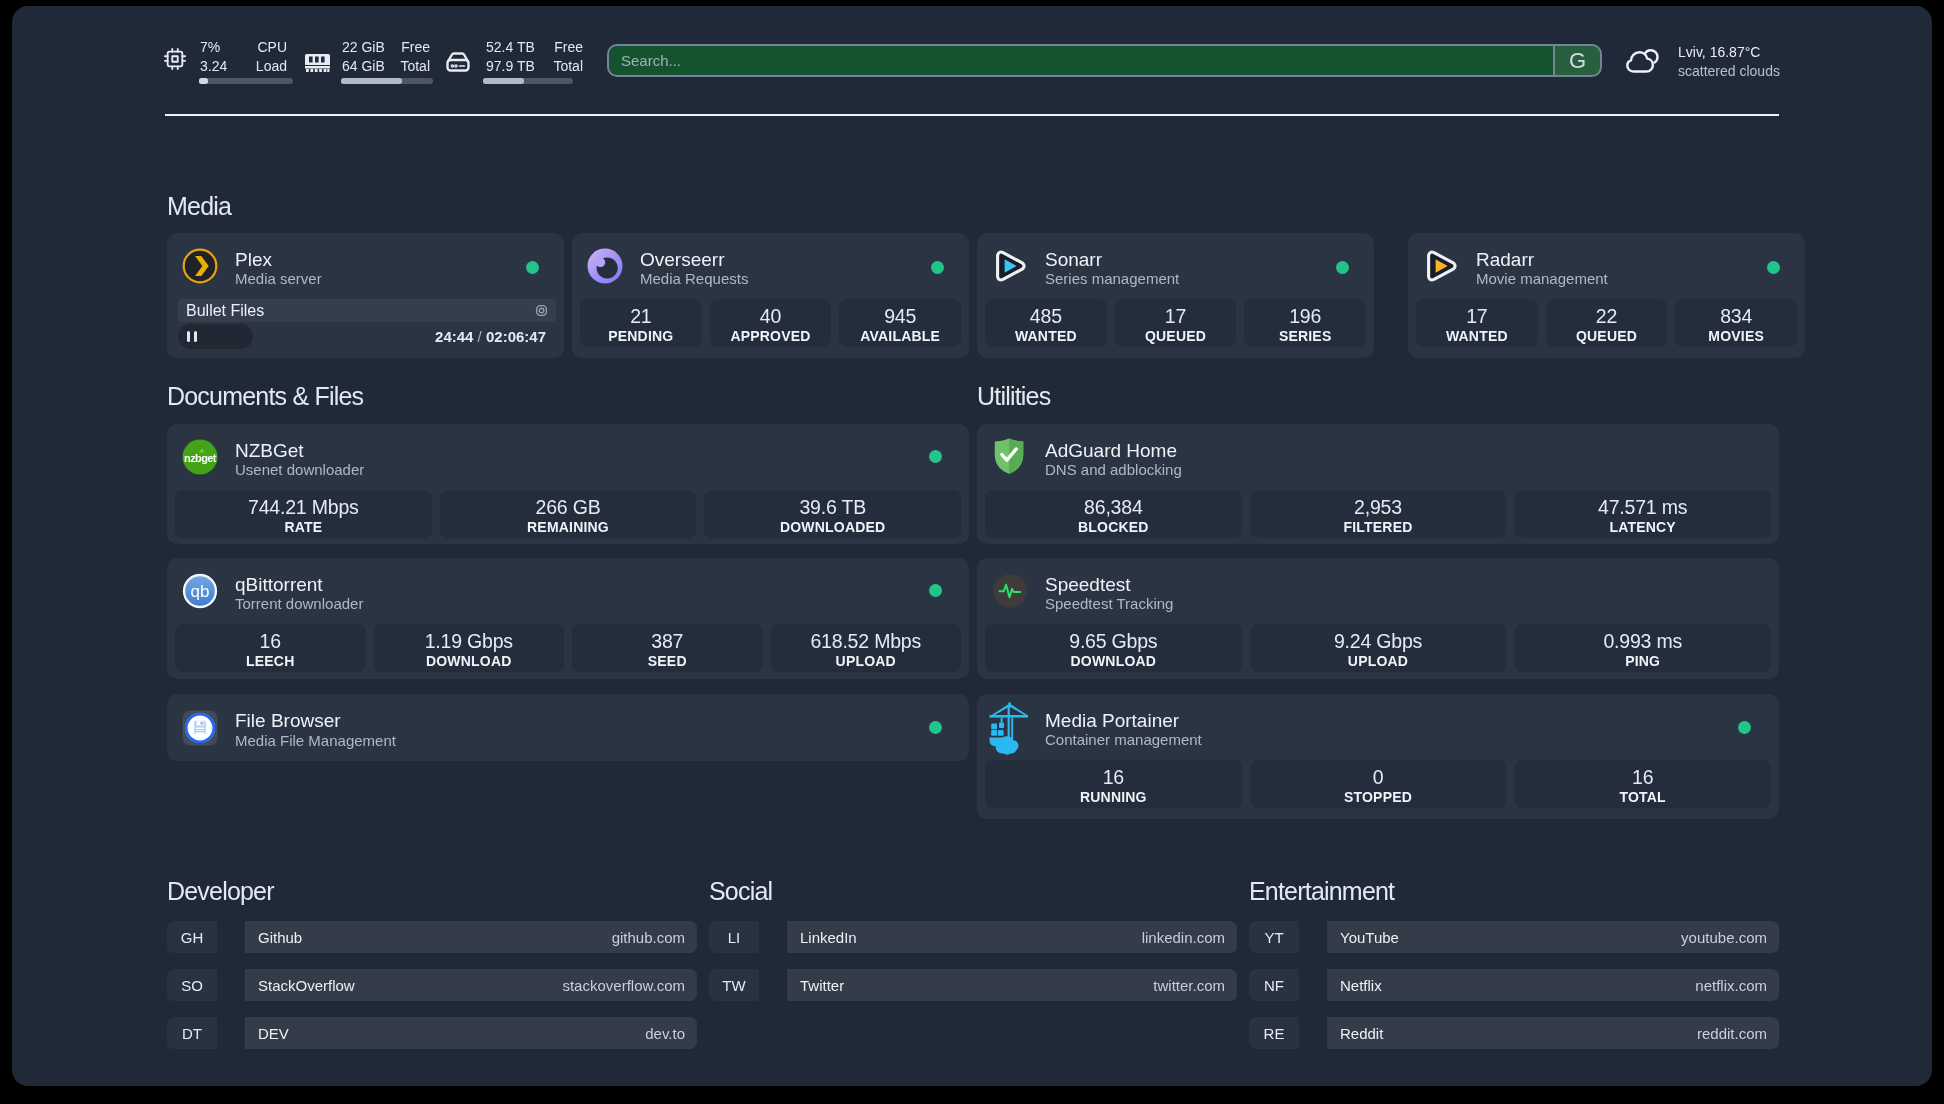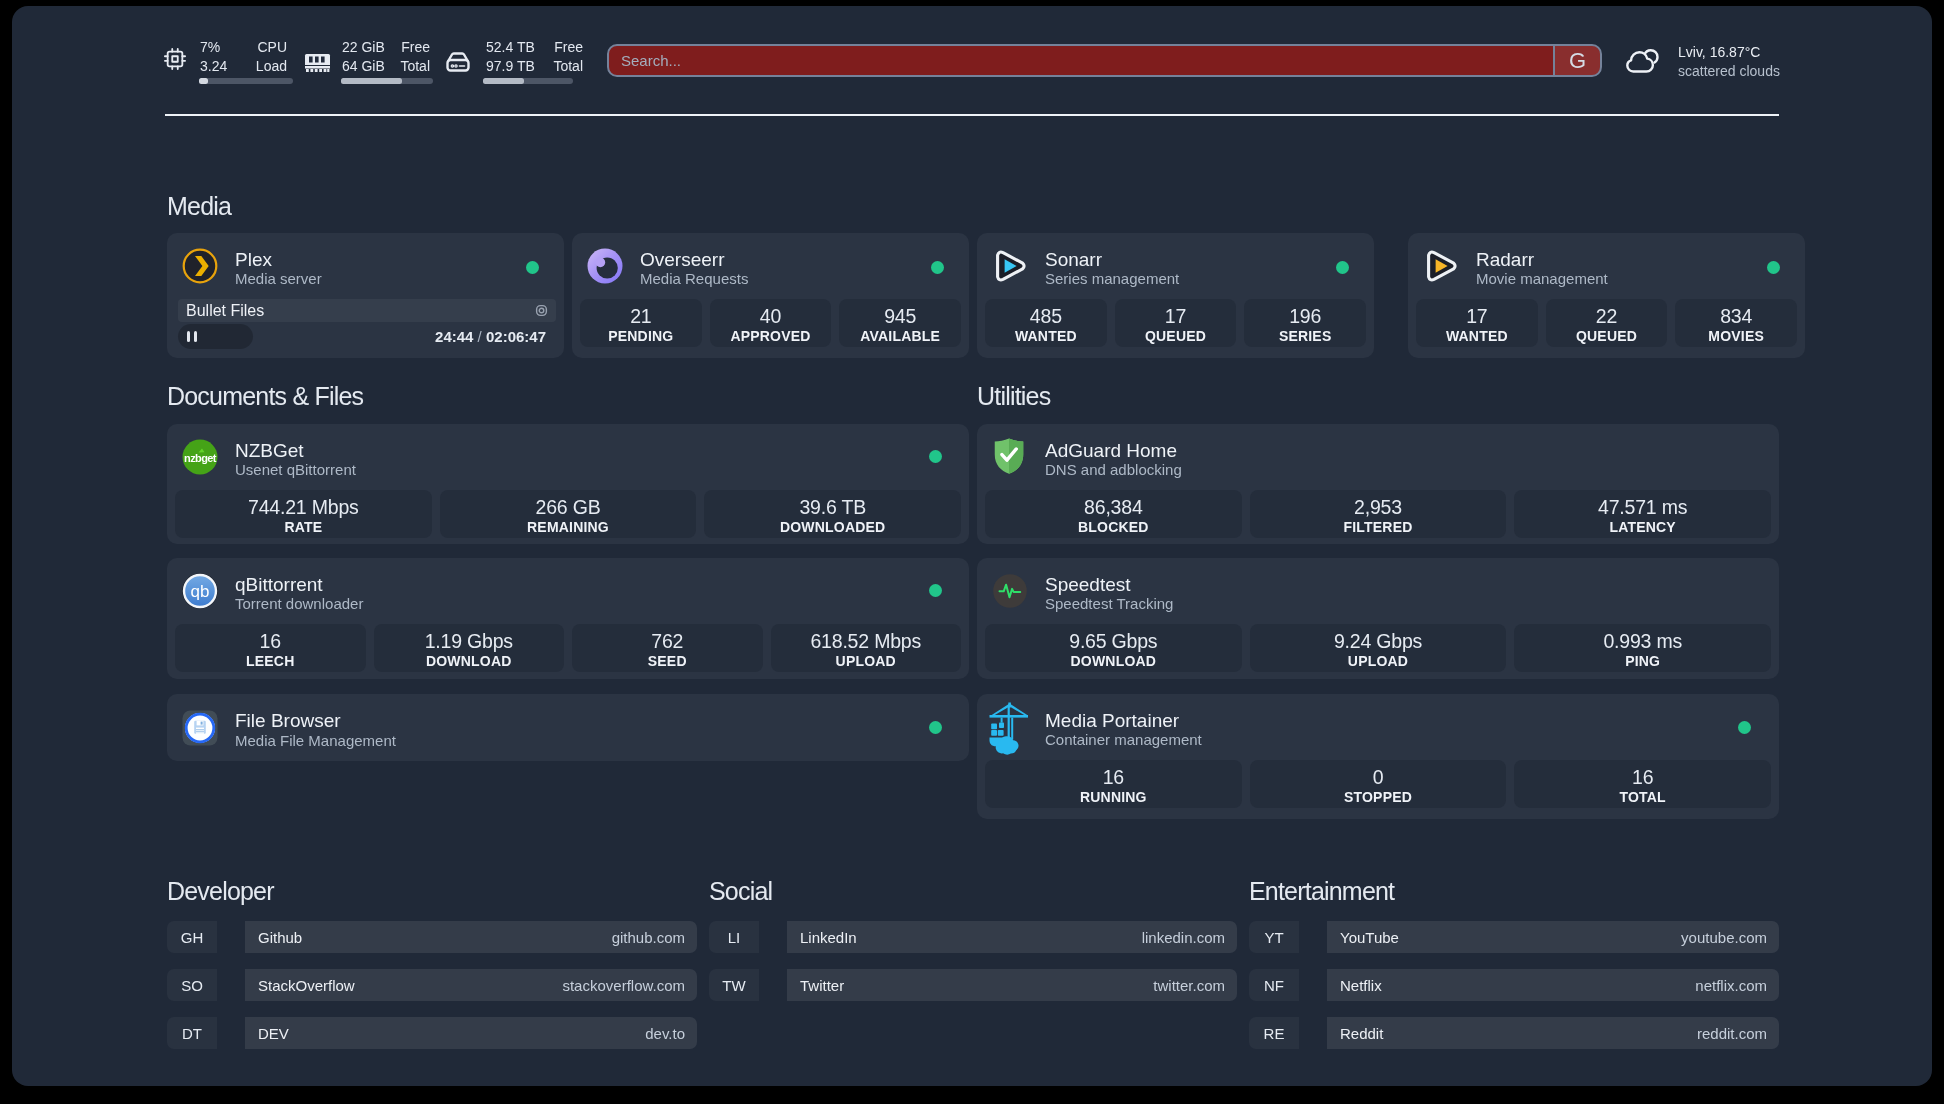--- a/index.html
+++ b/index.html
@@ -65,21 +65,21 @@
       <circle cx="6.4" cy="15" r="0.6" fill="#e7ebf2"></circle>
       <circle cx="10" cy="15" r="0.6" fill="#e7ebf2"></circle>
       <path d="M13.5 15 L18.5 15" stroke-width="1.6"></path>
     </svg>
   <div class="tb1" style="left:474px">52.4 TB<br>97.9 TB</div>
   <div class="tb1" style="left:474px;width:97px;text-align:right">Free<br>Total</div>
   <div class="bar" style="left:471px;width:90px">
       <i style="width:41px"></i>
     </div>
 
-  <div class="abs" style="left:595px;top:38px;width:995px;height:33px;background:#7f1d1d;border:2px solid #75829a;border-radius:10px">
+  <div class="abs" style="left:595px;top:38px;width:995px;height:33px;background:#14532d;border:2px solid #75829a;border-radius:10px">
     <div class="abs" style="left:12px;top:6px;font-size:15px;color:#a3aebd">Search...</div>
     <div class="abs" style="right:0;top:0;bottom:0;width:47px;background:rgba(255,255,255,0.08);border-left:2px solid #75829a;border-radius:0 8px 8px 0;display:flex;align-items:center;justify-content:center;font-size:22px;color:#d5dbe4">G</div>
   </div>
 
   <svg class="abs" style="left:1613px;top:40px" width="34" height="28" viewBox="0 0 34 28" fill="none" stroke="#eef1f6" stroke-width="2.4" stroke-linecap="round" stroke-linejoin="round">
       <path d="M19.5 8.7 c0.9 -2.6 3.4 -4.5 6.3 -4.5 c3.7 0 6.7 3 6.7 6.7 c0 2.3 -1.2 4.4 -3 5.6"></path>
       <path d="M8.8 25.5 h12.6 c3.6 0 6.5 -2.9 6.5 -6.5 c0 -3.3 -2.5 -6 -5.7 -6.4 c-0.8 -3.7 -4 -6.4 -7.8 -6.4 c-4.5 0 -8.2 3.6 -8.3 8.1 c-2.2 0.7 -3.8 2.8 -3.8 5.2 c0 3.3 2.7 6 6 6 z" fill="#202938"></path>
     </svg>
   <div class="abs" style="left:1666px;top:37px;font-size:14px;line-height:19px;color:#e9edf3">Lviv, 16.87°C<br><span style="color:#b7c1ce">scattered clouds</span></div>
 
@@ -192,21 +192,21 @@
   <div class="sech" style="left:155px;top:376px">Documents &amp; Files</div>
   <div class="sech" style="left:965px;top:376px">Utilities</div>
 
   <div class="card" style="left:155px;top:418px;width:802px;height:120px">
     <svg class="ic36" viewBox="0 0 36 36">
         <circle cx="18" cy="18" r="17.5" fill="#45a317"></circle>
         <path d="M16.5 13.5 L20 9.5 L22.5 13.2 Z" fill="#64d32a"></path>
         <text x="18" y="22.5" text-anchor="middle" font-family="Liberation Sans, sans-serif" font-size="11" font-weight="bold" letter-spacing="-0.6" fill="#ffffff">nzbget</text>
       </svg>
     <div class="ct">NZBGet</div>
-      <div class="cs">Usenet qBittorrent</div>
+      <div class="cs">Usenet downloader</div>
       <div class="dot" style="right:27px;top:26px"></div>
     <div class="stats">
         <div class="stat">
           <div class="v">744.21 Mbps</div>
           <div class="l">RATE</div>
         </div>
         <div class="stat">
           <div class="v">266 GB</div>
           <div class="l">REMAINING</div>
         </div>
@@ -235,21 +235,21 @@
     <div class="stats">
         <div class="stat">
           <div class="v">16</div>
           <div class="l">LEECH</div>
         </div>
         <div class="stat">
           <div class="v">1.19 Gbps</div>
           <div class="l">DOWNLOAD</div>
         </div>
         <div class="stat">
-          <div class="v">762</div>
+          <div class="v">387</div>
           <div class="l">SEED</div>
         </div>
         <div class="stat">
           <div class="v">618.52 Mbps</div>
           <div class="l">UPLOAD</div>
         </div>
       </div>
   </div>
 
   <div class="card" style="left:155px;top:688px;width:802px;height:67px">

